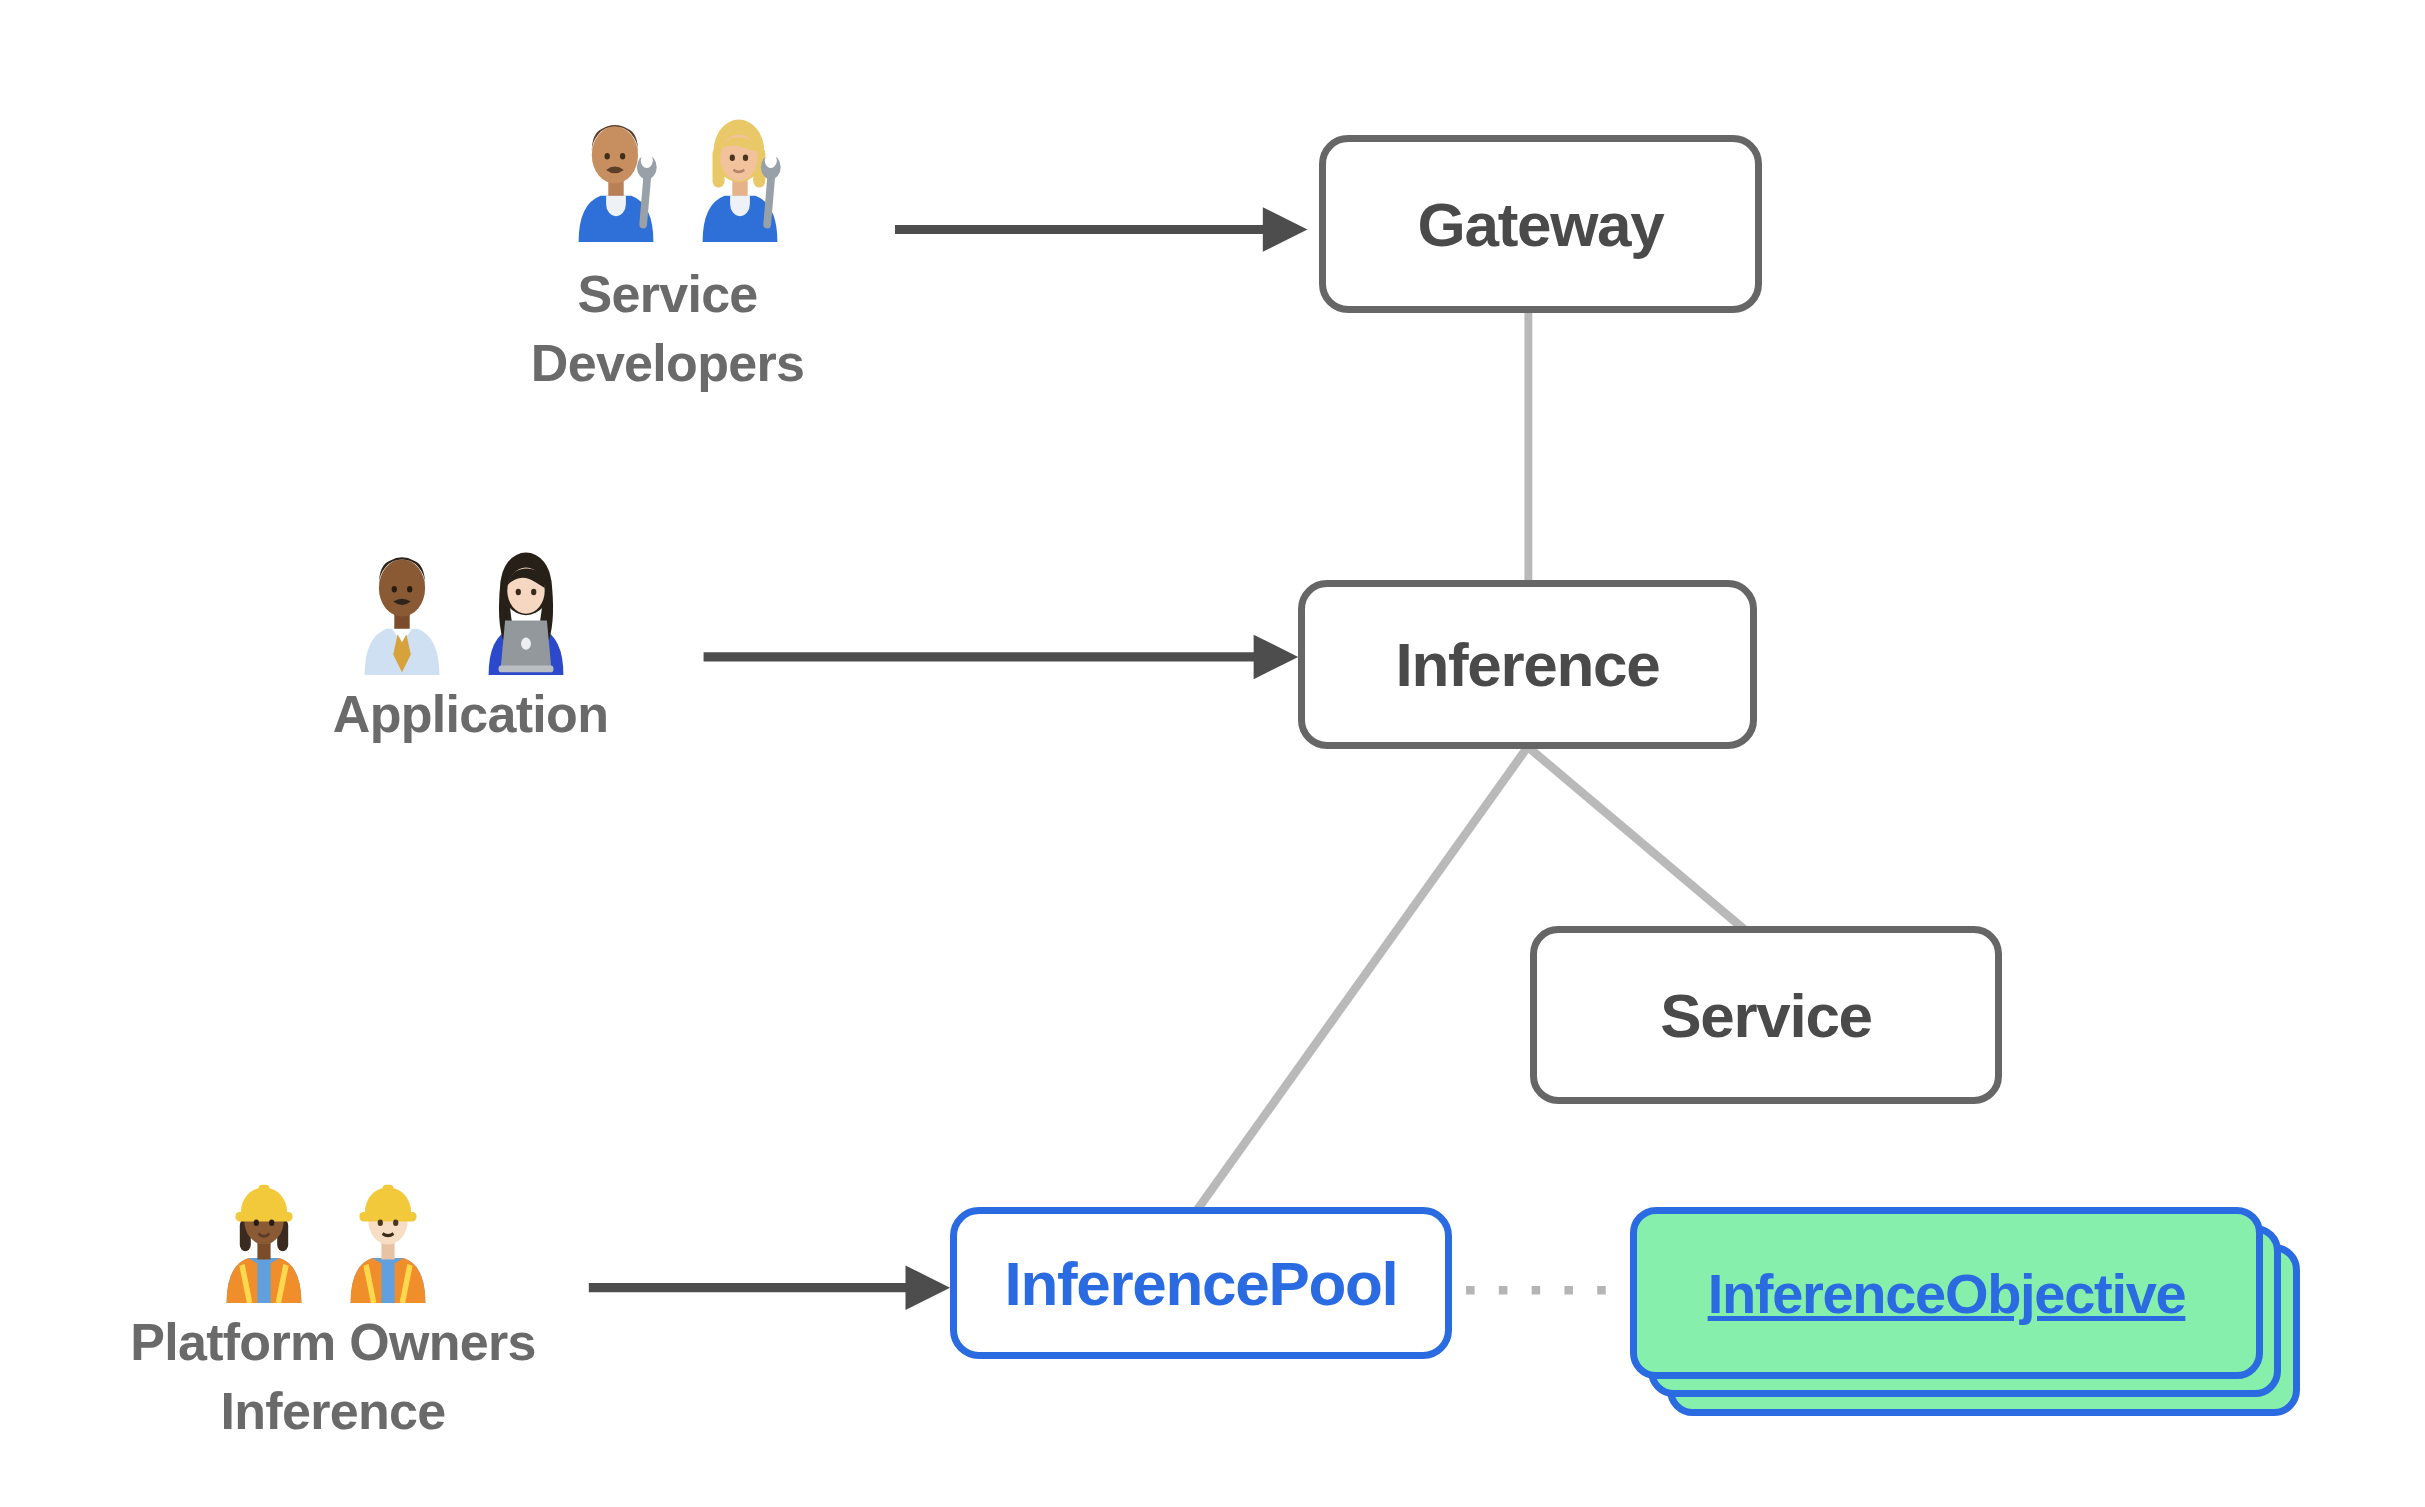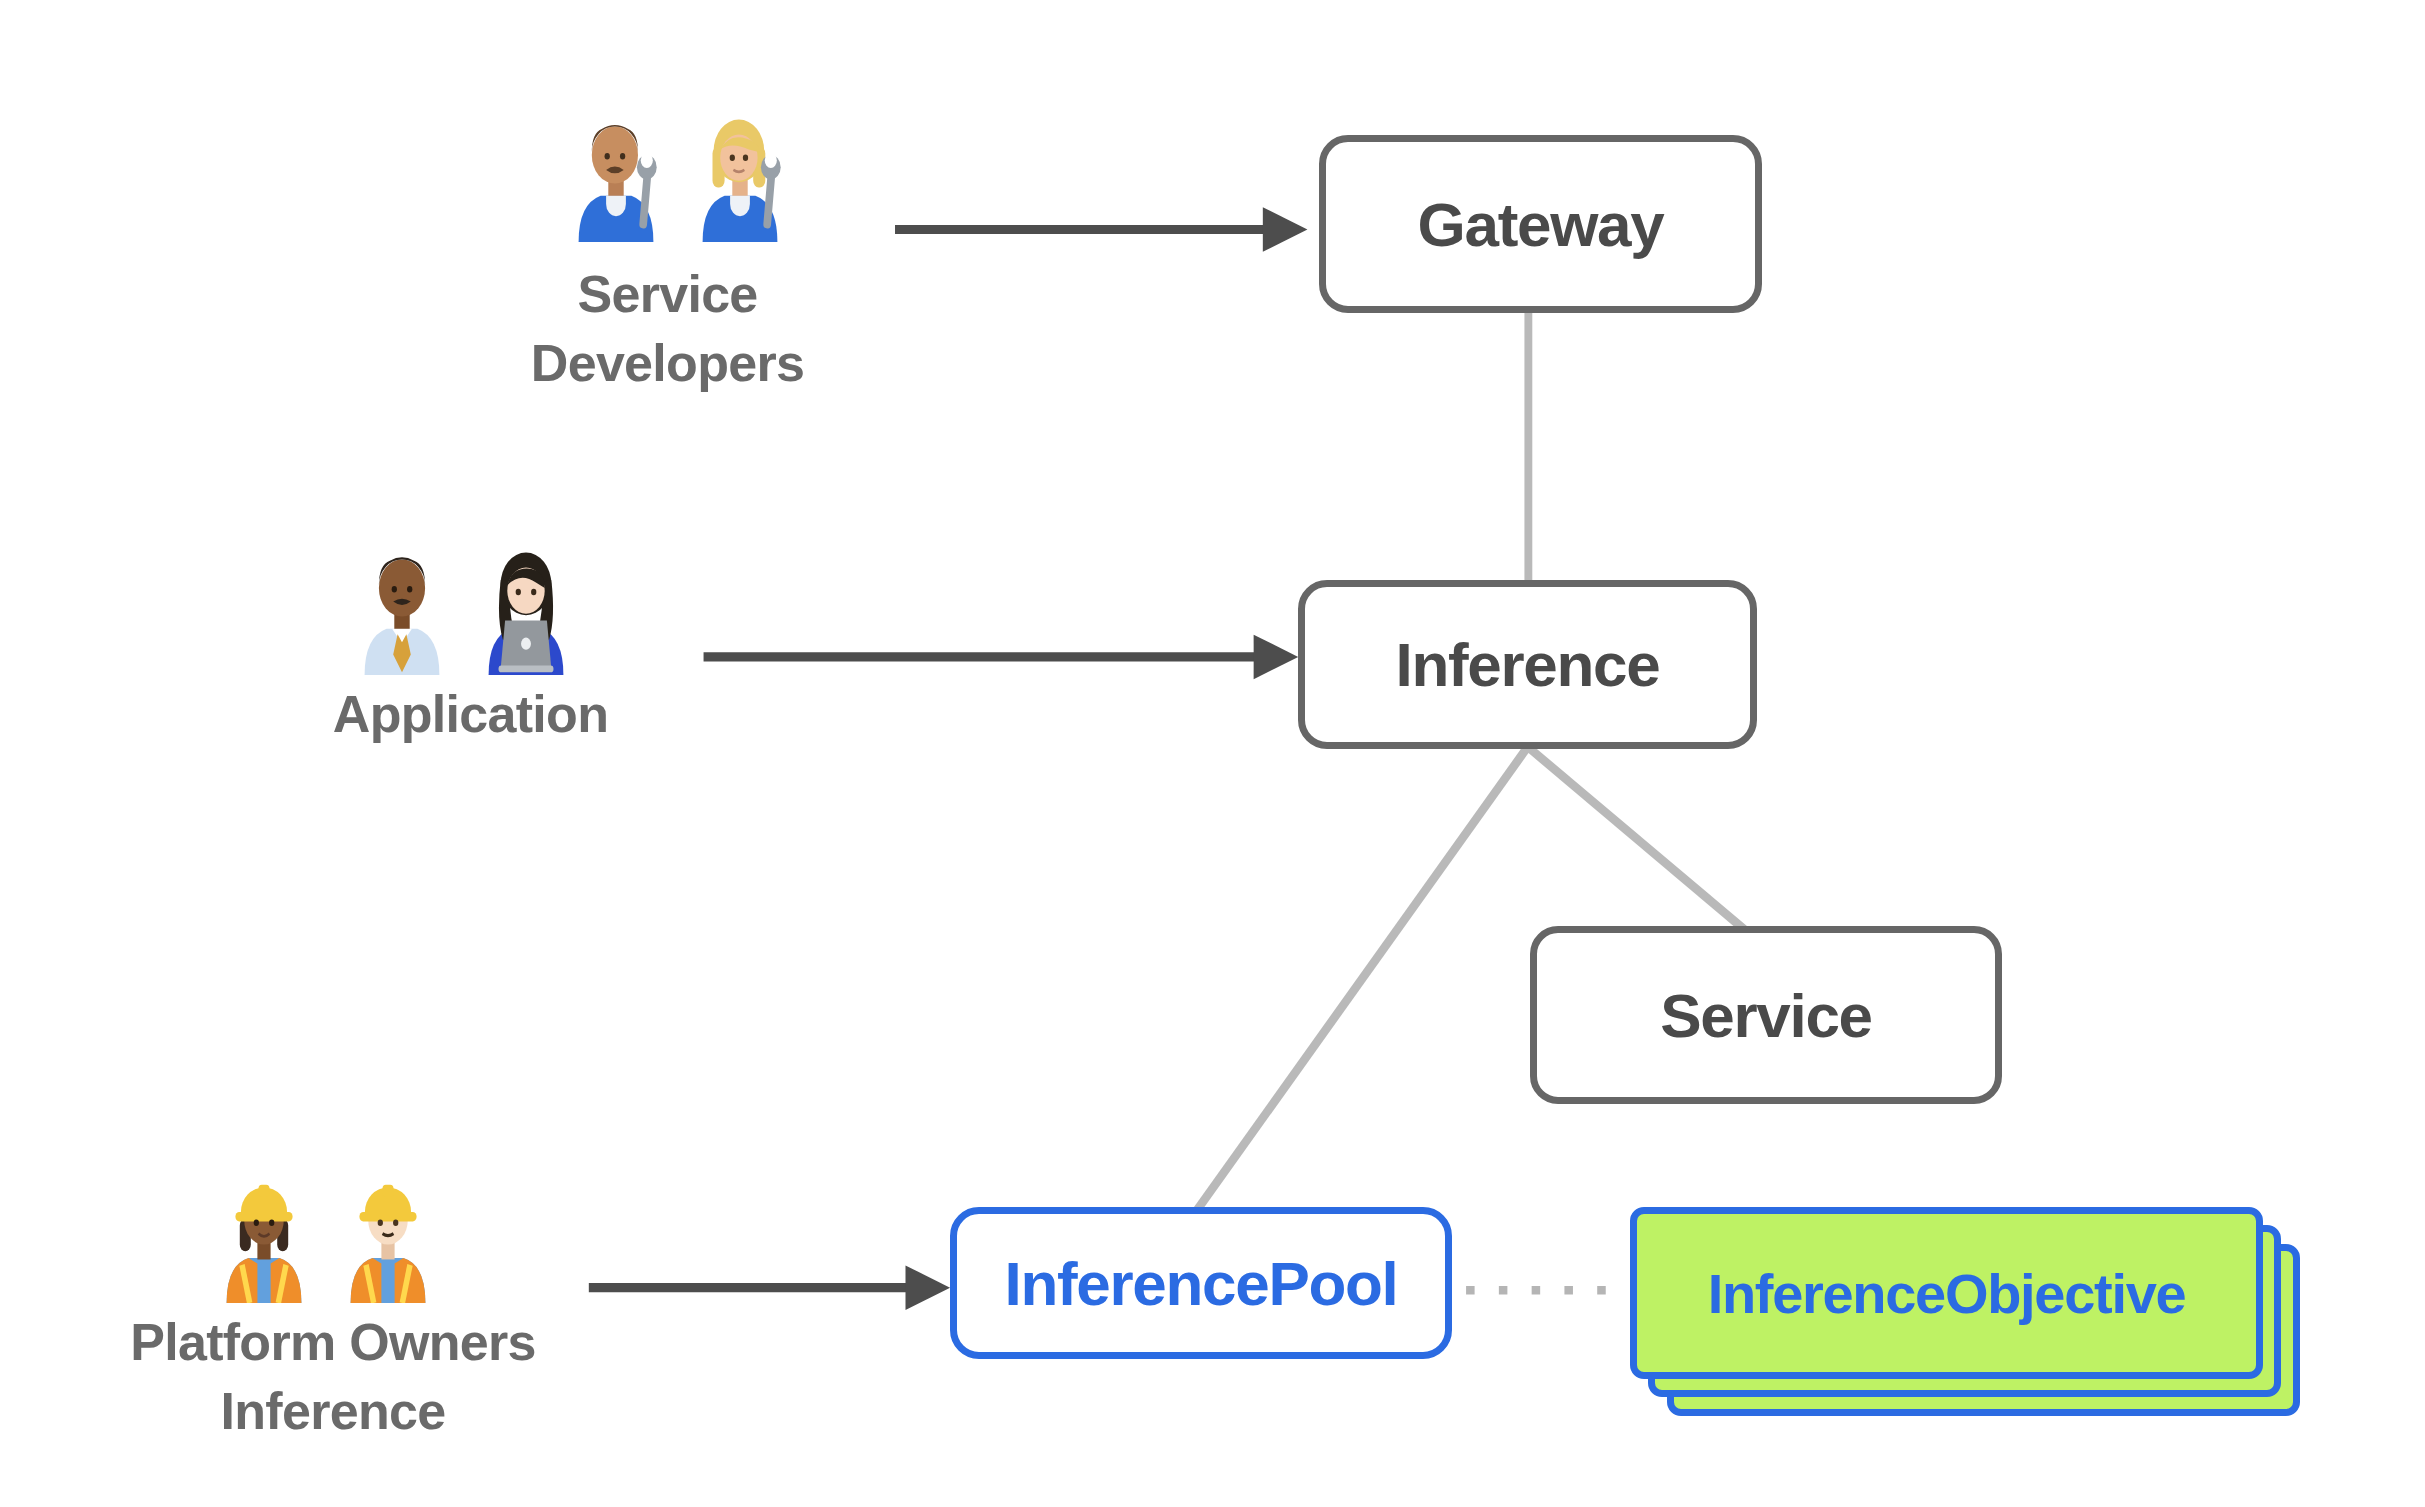--- a/index.html
+++ b/index.html
@@ -43,23 +43,24 @@
   #objective-stack {
     position: absolute;
     left: 1630px; top: 1207px;
     width: 675px; height: 216px;
     z-index: 2;
   }
   .stack-layer {
     position: absolute;
     box-sizing: border-box;
     width: 633px; height: 172px;
-    background: #bef264;
+    background: #86efac;
     border: 7.9px solid #2b6be2;
-    border-radius: 14px;
+    border-radius: 26px;
+    text-decoration: underline;
   }
   #objective-layer-3 { left: 37px; top: 37px; }
   #objective-layer-2 { left: 18.4px; top: 18.4px; }
   #objective-main {
     left: 0; top: 0;
     display: flex; align-items: center; justify-content: center;
     font-weight: 700; font-size: 56px; letter-spacing: -1.3px;
     color: #2b6be2;
   }
   .actor-icons {

